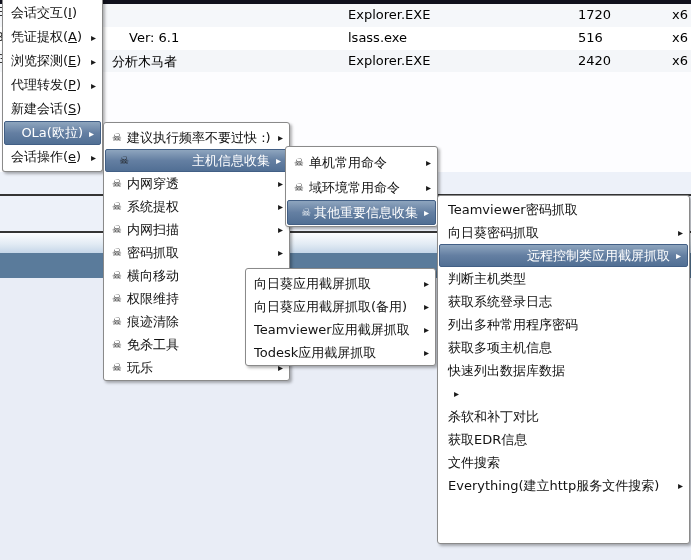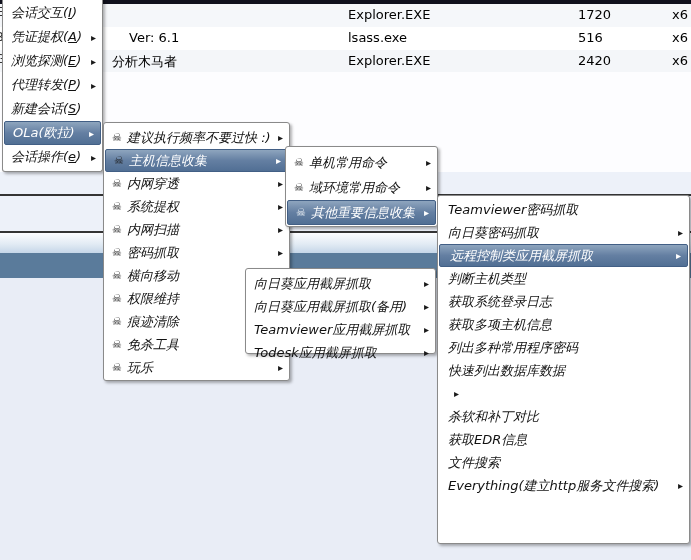--- a/index.html
+++ b/index.html
@@ -25,39 +25,39 @@
   .blue-band{left:0;top:253px;width:691px;height:25px;background:#5a7b9b;}
   .cell{position:absolute;font-size:13px;color:#000;white-space:nowrap;}
   .frag{position:absolute;left:-5px;font-size:13px;color:#333;white-space:nowrap;}
   
   .menu{
     position:absolute;background:#fff;border:1px solid #8a8a8a;border-radius:3px;
     box-shadow:2px 2px 3px rgba(0,0,0,0.30);box-sizing:border-box;padding:3px 0;
   }
   .mi{
     display:flex;align-items:center;font-size:13px;color:#111;
-    padding:0 6px 0 8px;box-sizing:border-box;white-space:nowrap;font-style:italic;
+    padding:0 6px 0 8px;box-sizing:border-box;white-space:nowrap;
   }
   .mi .lbl{flex:1;white-space:nowrap;}
   .mn{text-decoration:underline;}
   .skull{width:15px;font-size:11px;color:#1b1b1b;flex:0 0 15px;}
   .arrow{font-size:10px;color:#1a1a1a;margin-left:6px;flex:0 0 auto;}
   .hl{
     background:linear-gradient(180deg,#8ea5be 0%,#647fa2 50%,#516f94 100%);
-    border:1px solid #425f85;border-radius:2px;color:#fff;margin:0 1px;
+    border:1px solid #425f85;border-radius:2px;color:#fff;margin:0 1px;text-align:right;
   }
   .hl .arrow{color:#fff;}
   .hl .skull.wicon{color:#eef2f6;}
   #menu1{left:2px;top:-2px;width:101px;height:174px;border-top:none;border-radius:0 0 3px 3px;}
   #menu1 .mi{height:24px;}
   #menu2{left:103px;top:122px;width:187px;height:259px;}
   #menu2 .mi{height:23px;}
   #menu3{left:285px;top:146px;width:153px;height:81px;}
   #menu3 .mi{height:25px;}
-  #menu4{left:245px;top:268px;width:191px;height:86px;}
+  #menu4{left:245px;top:268px;width:191px;height:98px;}
   #menu4 .mi{height:23px;}
   #menu5{left:437px;top:195px;width:253px;height:349px;padding:2px 0;}
   #menu5 .mi{height:23px;padding-left:10px;}
   #menu1{z-index:10;} #menu2{z-index:20;} #menu3{z-index:30;} #menu4{z-index:40;} #menu5{z-index:50;}
 </style>
 </head>
 <body>
 
 <div class="abs strip-top"></div>
 <div class="abs trow trow1"></div>
@@ -225,26 +225,26 @@
     <span class="lbl">远程控制类应用截屏抓取</span>
     <span class="arrow">▸</span>
   </div>
   <div class="mi">
     <span class="lbl">判断主机类型</span>
   </div>
   <div class="mi">
     <span class="lbl">获取系统登录日志</span>
   </div>
   <div class="mi">
+    <span class="lbl">列出多种常用程序密码</span>
+  </div>
+  <div class="mi">
     <span class="lbl">获取多项主机信息</span>
   </div>
   <div class="mi">
-    <span class="lbl">列出多种常用程序密码</span>
-  </div>
-  <div class="mi">
     <span class="lbl">快速列出数据库数据</span>
   </div>
   <div class="mi">
     <span class="arrow">▸</span>
   </div>
   <div class="mi">
     <span class="lbl">杀软和补丁对比</span>
   </div>
   <div class="mi">
     <span class="lbl">获取EDR信息</span>

